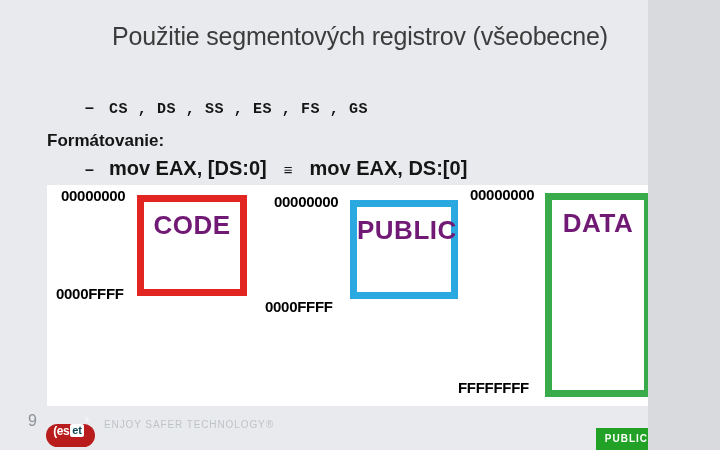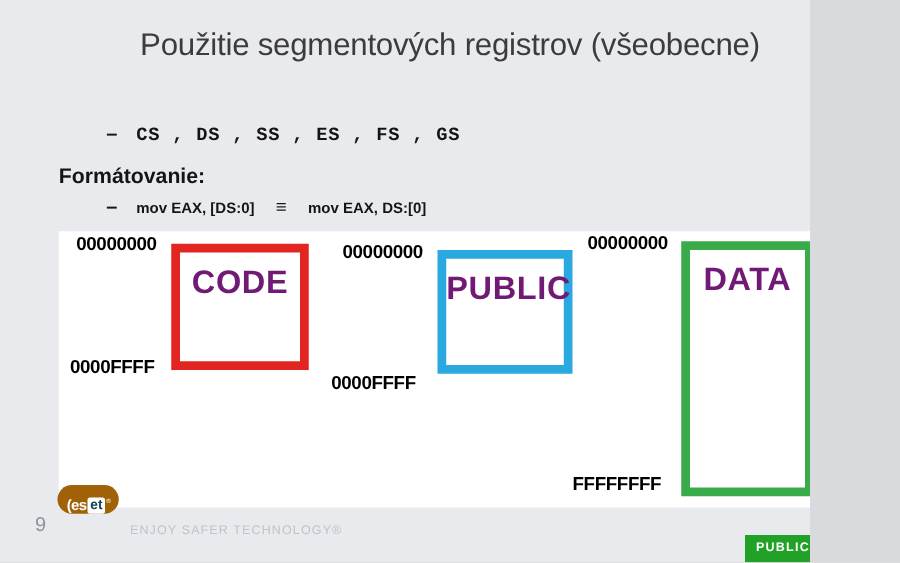--- a/index.html
+++ b/index.html
@@ -23,21 +23,21 @@
   .heading1 { top: 73px; }
   .heading2 { top: 131px; }
   .line { position: absolute; left: 85px; white-space: nowrap; color: #151515; }
   .bullet1 { top: 99px; }
   .bullet2 { top: 157px; }
   .dash { font-size: 16px; font-weight: 700; margin-right: 15px; }
   .mono {
     font-family: "Liberation Mono", "DejaVu Sans Mono", monospace;
     font-size: 15px; font-weight: 700; letter-spacing: 0.6px;
   }
-  .fmt { font-size: 12px; font-weight: 700; }
+  .fmt { font-size: 20px; font-weight: 700; }
   .equiv { font-size: 15px; font-weight: 700; margin: 0 17px; }
 
   .panel {
     position: absolute; left: 47px; top: 185px;
     width: 613px; height: 221px;
     background: #ffffff;
   }
   .addr {
     position: absolute;
     font-size: 15px; font-weight: 700; color: #000;
@@ -62,24 +62,24 @@
     display: block; margin-top: 8px;
     font-size: 26px; font-weight: 700; color: #701a75;
     letter-spacing: 0.5px;
   }
 
   .pagenum {
     position: absolute; left: 28px; top: 412px;
     font-size: 16px; color: #8e9398;
   }
   .logo {
-    position: absolute; left: 46px; top: 388px;
+    position: absolute; left: 46px; top: 424px;
     width: 49px; height: 23px;
-    background: #a16207; border-radius: 12px;
-    display: flex; align-items: flex-end; justify-content: center;
+    background: #b91c1c; border-radius: 12px;
+    display: flex; align-items: flex-start; justify-content: center;
     color: #ffffff;
   }
   .logo-es { font-size: 12px; font-weight: 700; letter-spacing: -0.5px; }
   .logo-et {
     background: #ffffff; color: #0d4550;
     font-size: 11px; font-weight: 700;
     border-radius: 2px; padding: 0 2px; margin-left: 1px;
     height: 13px; line-height: 13px;
   }
   .logo-reg { font-size: 5px; position: relative; top: -7px; left: 1px; }

